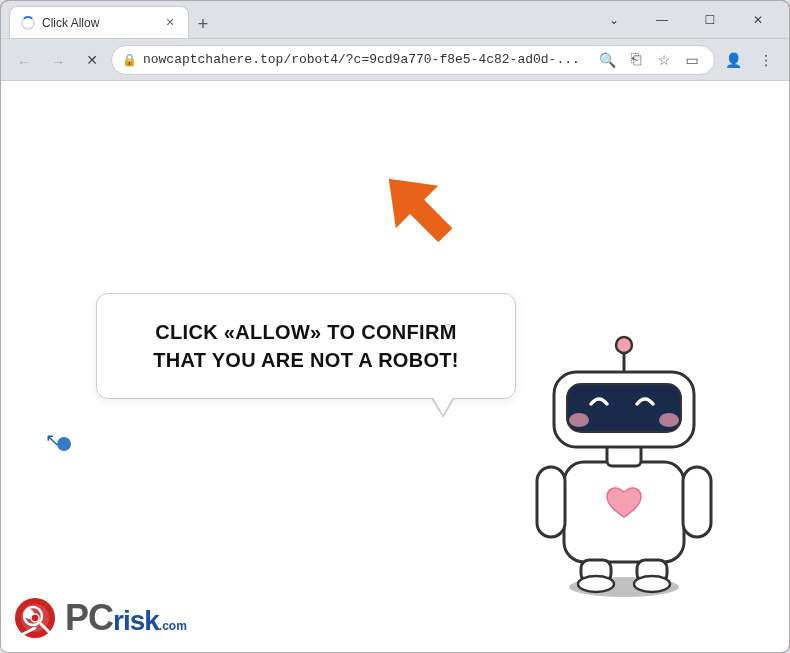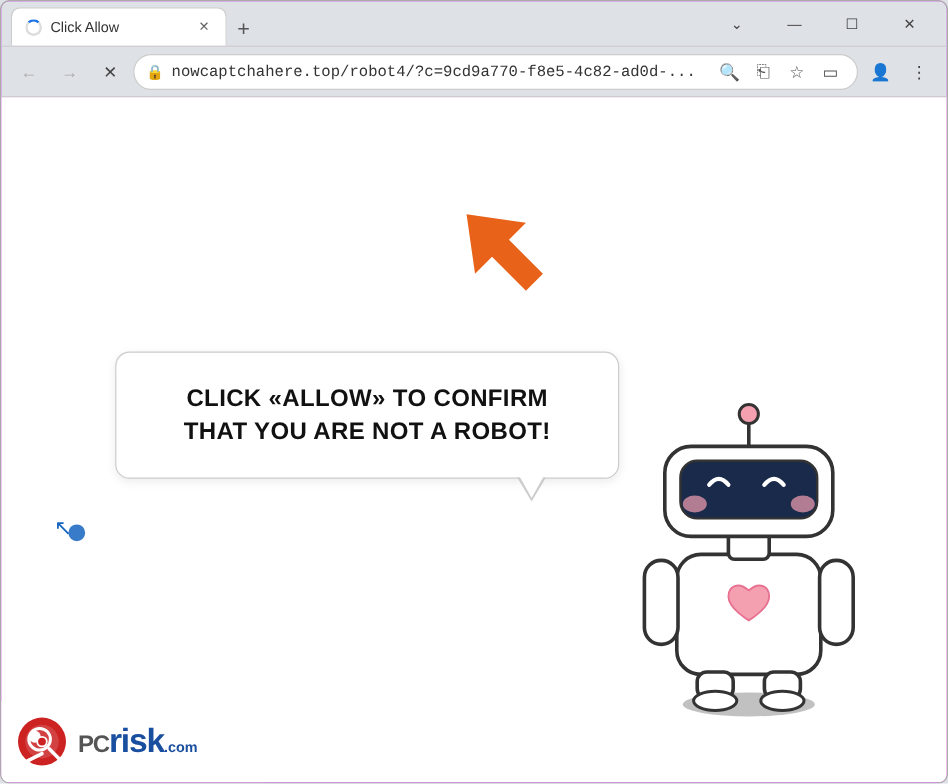--- a/index.html
+++ b/index.html
@@ -2,21 +2,21 @@
 <html><head>
   <meta charset="utf-8">
   <style>
     * { margin: 0; padding: 0; box-sizing: border-box; }
     body { width: 790px; height: 653px; overflow: hidden; font-family: 'Segoe UI', Arial, sans-serif; background: #dee1e6; }
 
     
     .browser-window {
       width: 790px;
       height: 653px;
-      background: #d946ef;
+      background: #b91c1c;
       border: 1.5px solid #aaa;
       border-radius: 8px;
       overflow: hidden;
       display: flex;
       flex-direction: column;
     }
 
     
     .title-bar {
       background: #dee1e6;
@@ -392,21 +392,21 @@
         <circle cx="22" cy="22" r="14" fill="white" opacity="0.15"></circle>
         <circle cx="16" cy="18" r="5" fill="white"></circle>
         <line x1="22" y1="32" x2="10" y2="38" stroke="white" stroke-width="3" stroke-linecap="round"></line>
         <circle cx="22" cy="22" r="4" fill="#cc2222" stroke="white" stroke-width="1.5"></circle>
 
         <line x1="28" y1="28" x2="36" y2="36" stroke="white" stroke-width="3" stroke-linecap="round"></line>
         <circle cx="20" cy="20" r="9" fill="none" stroke="white" stroke-width="2.5"></circle>
       </svg>
       <div>
         <div style="display:flex; align-items:baseline; gap:0;">
-          <span style="font-size:20px; font-weight:900; color:#555; letter-spacing:-1px;">PC</span>
+          <span style="font-size:36px; font-weight:900; color:#555; letter-spacing:-1px;">PC</span>
           <span style="font-size:28px; font-weight:900; color:#1a4fa0; letter-spacing:-1px;">risk</span>
           <span style="font-size:12px; font-weight:700; color:#1a4fa0;">.com</span>
         </div>
       </div>
     </div>
 
   </div>
 </div>
 
 </body></html>

